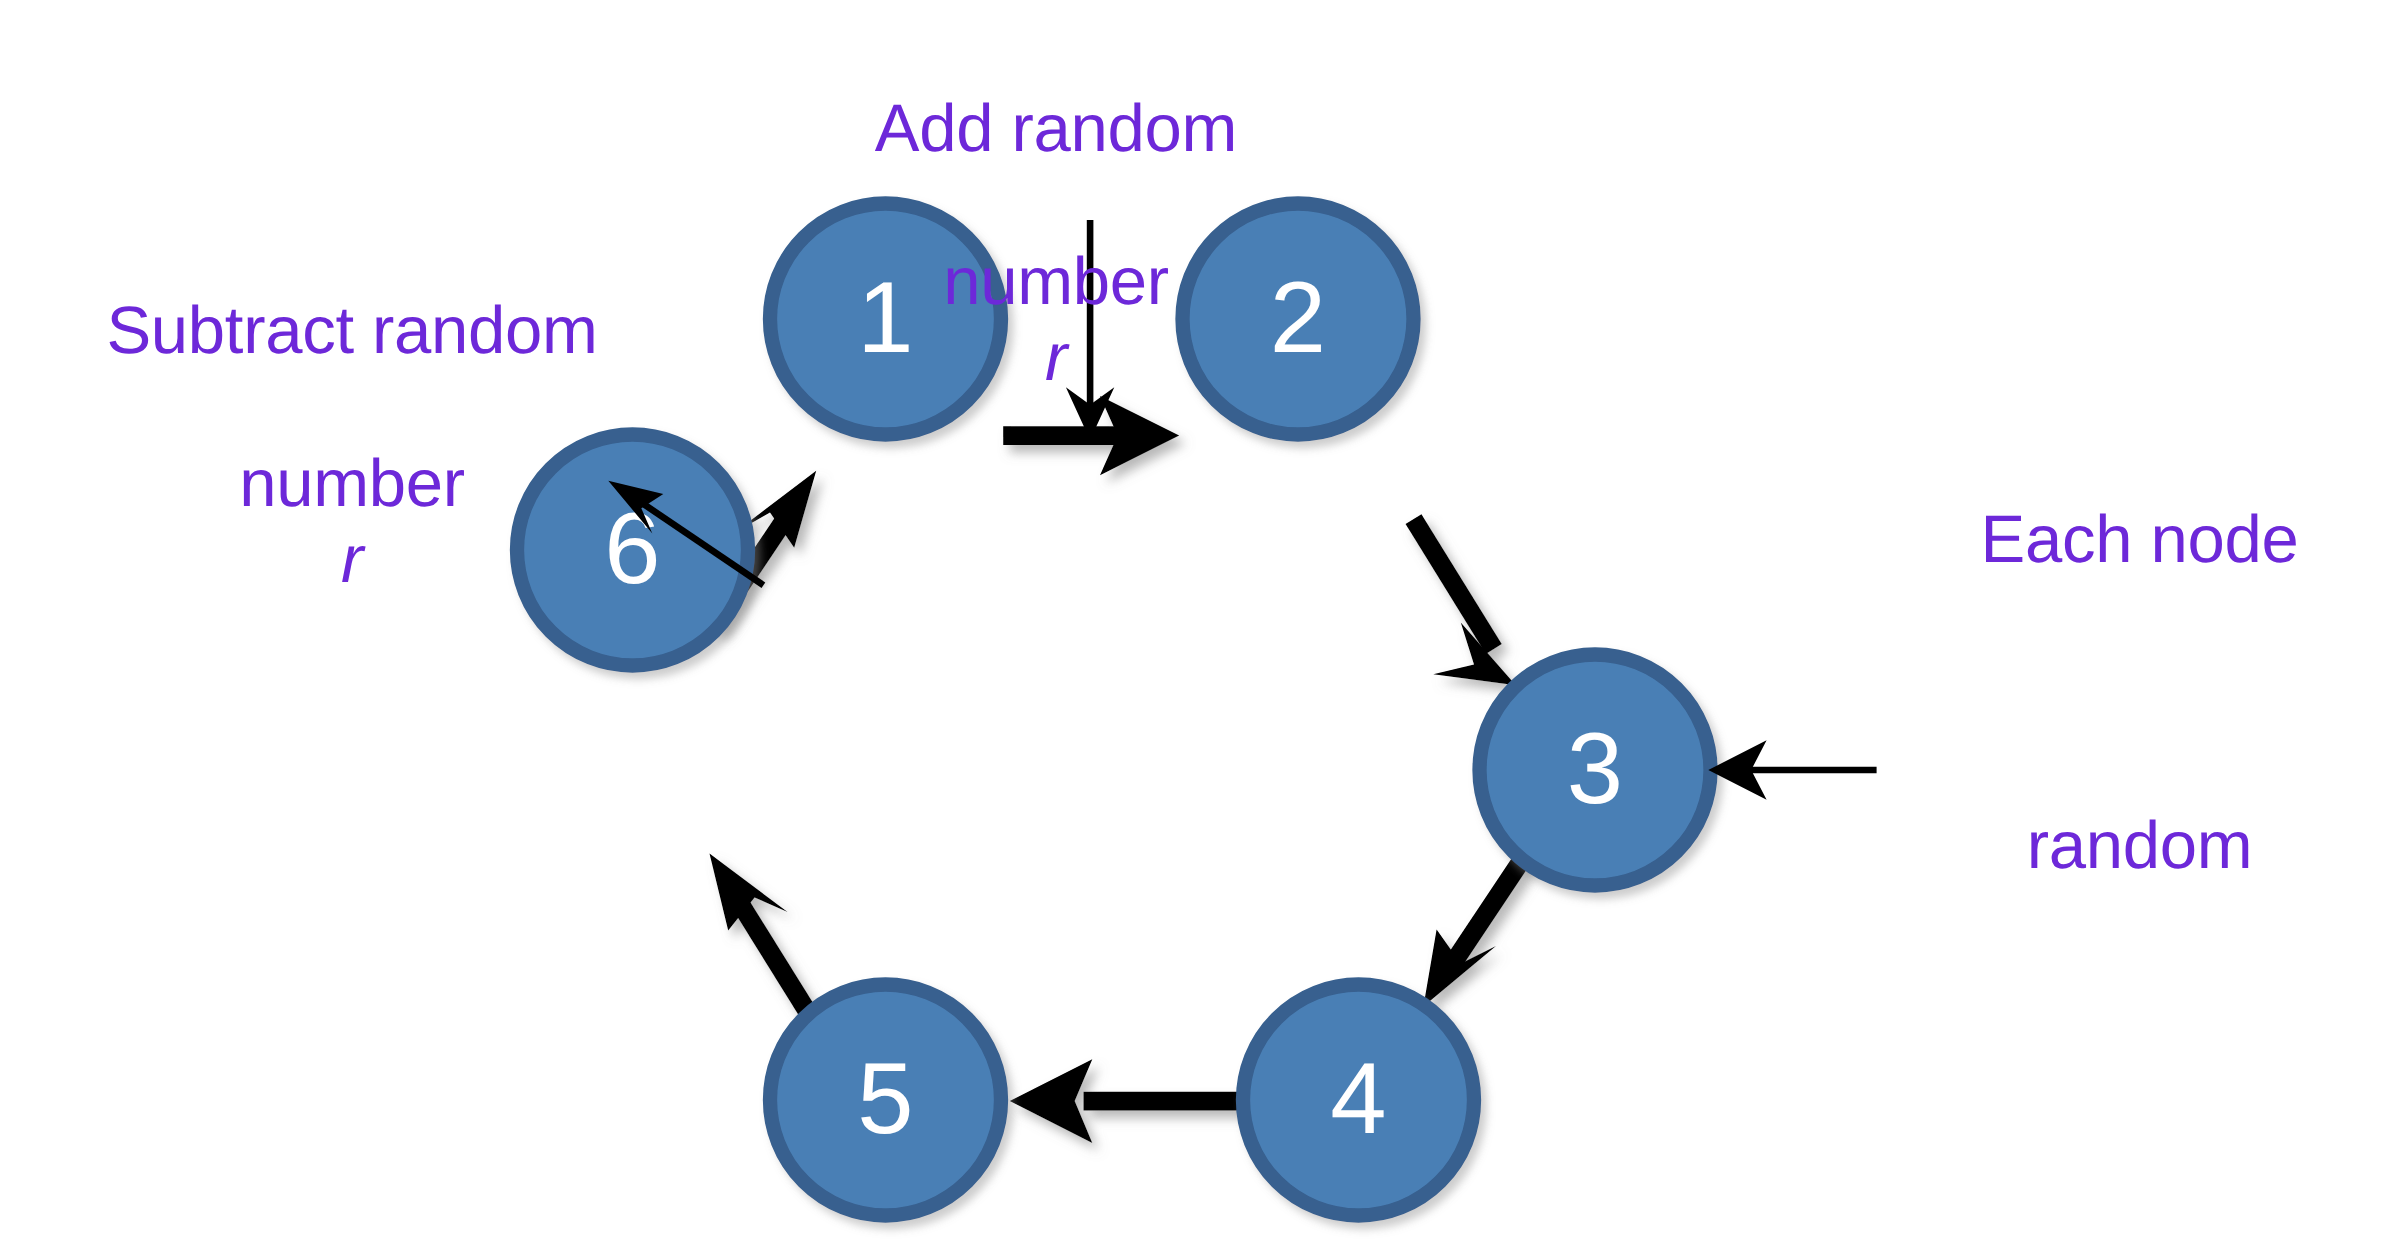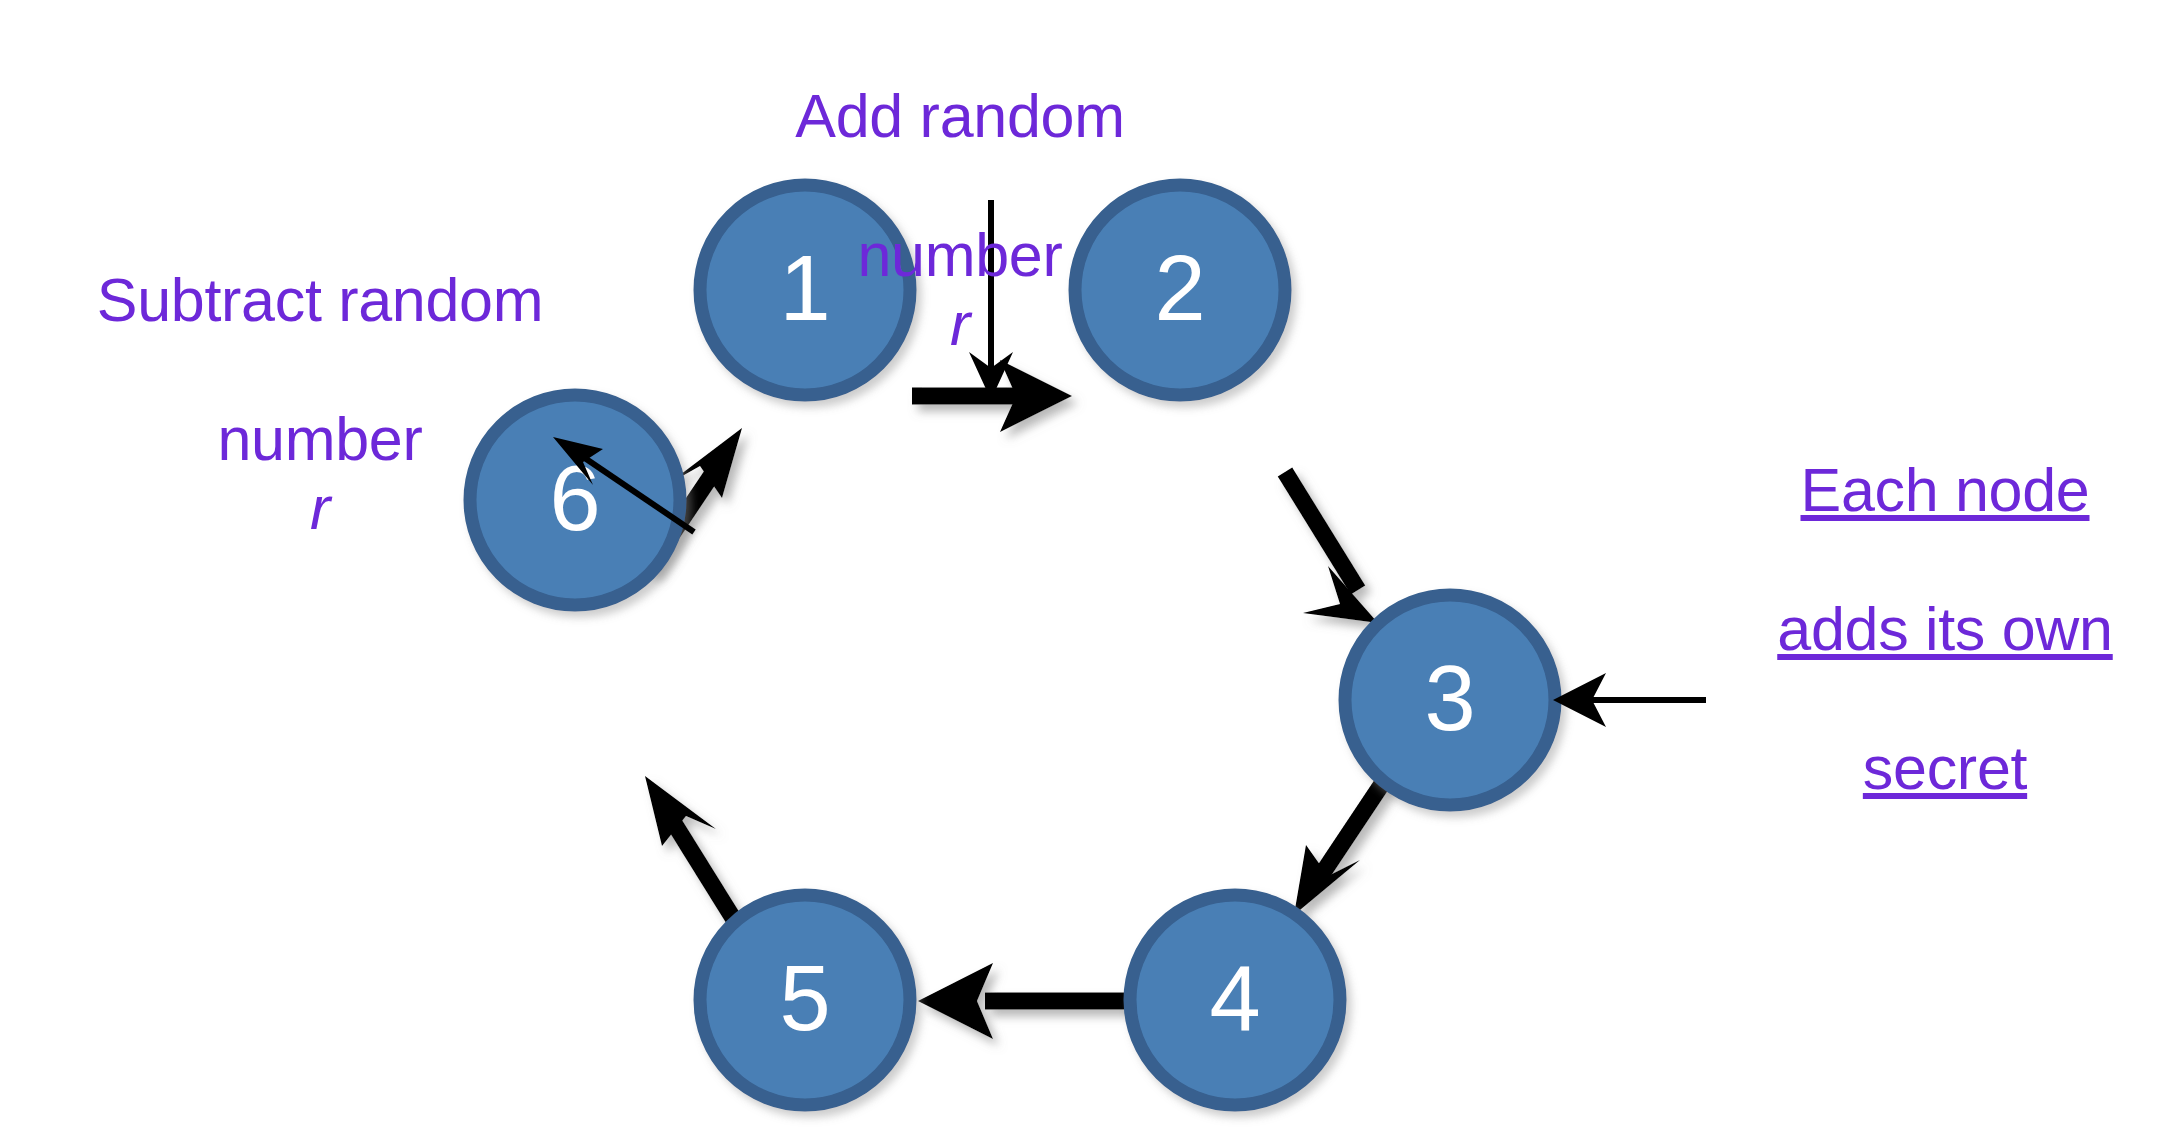--- a/index.html
+++ b/index.html
@@ -66,21 +66,20 @@
   }
   #label-subtract {
     left: 10px;
     top: 196px;
     width: 620px;
   }
   #label-secret {
     left: 1720px;
     top: 386px;
     width: 450px;
-    text-decoration: underline;
   }
 </style>
 </head>
 <body>
 
 <div id="stage">
 
   <svg id="diagram-svg" viewBox="0 0 2182 1135">
     <defs>
       <filter id="softShadow" x="-40%" y="-40%" width="200%" height="200%">
@@ -179,17 +178,17 @@
   </div>
 
   <div class="callout" id="label-subtract">
     <span>Subtract random</span><br>
     <span>number</span>
     <em>r</em>
   </div>
 
   <div class="callout" id="label-secret">
     <span>Each node</span><br>
-    <span>adds its own</span><br>
-    <span>secret</span>
+    <br>
+    <span>random</span>
   </div>
 
 </div>
 
 </body></html>

